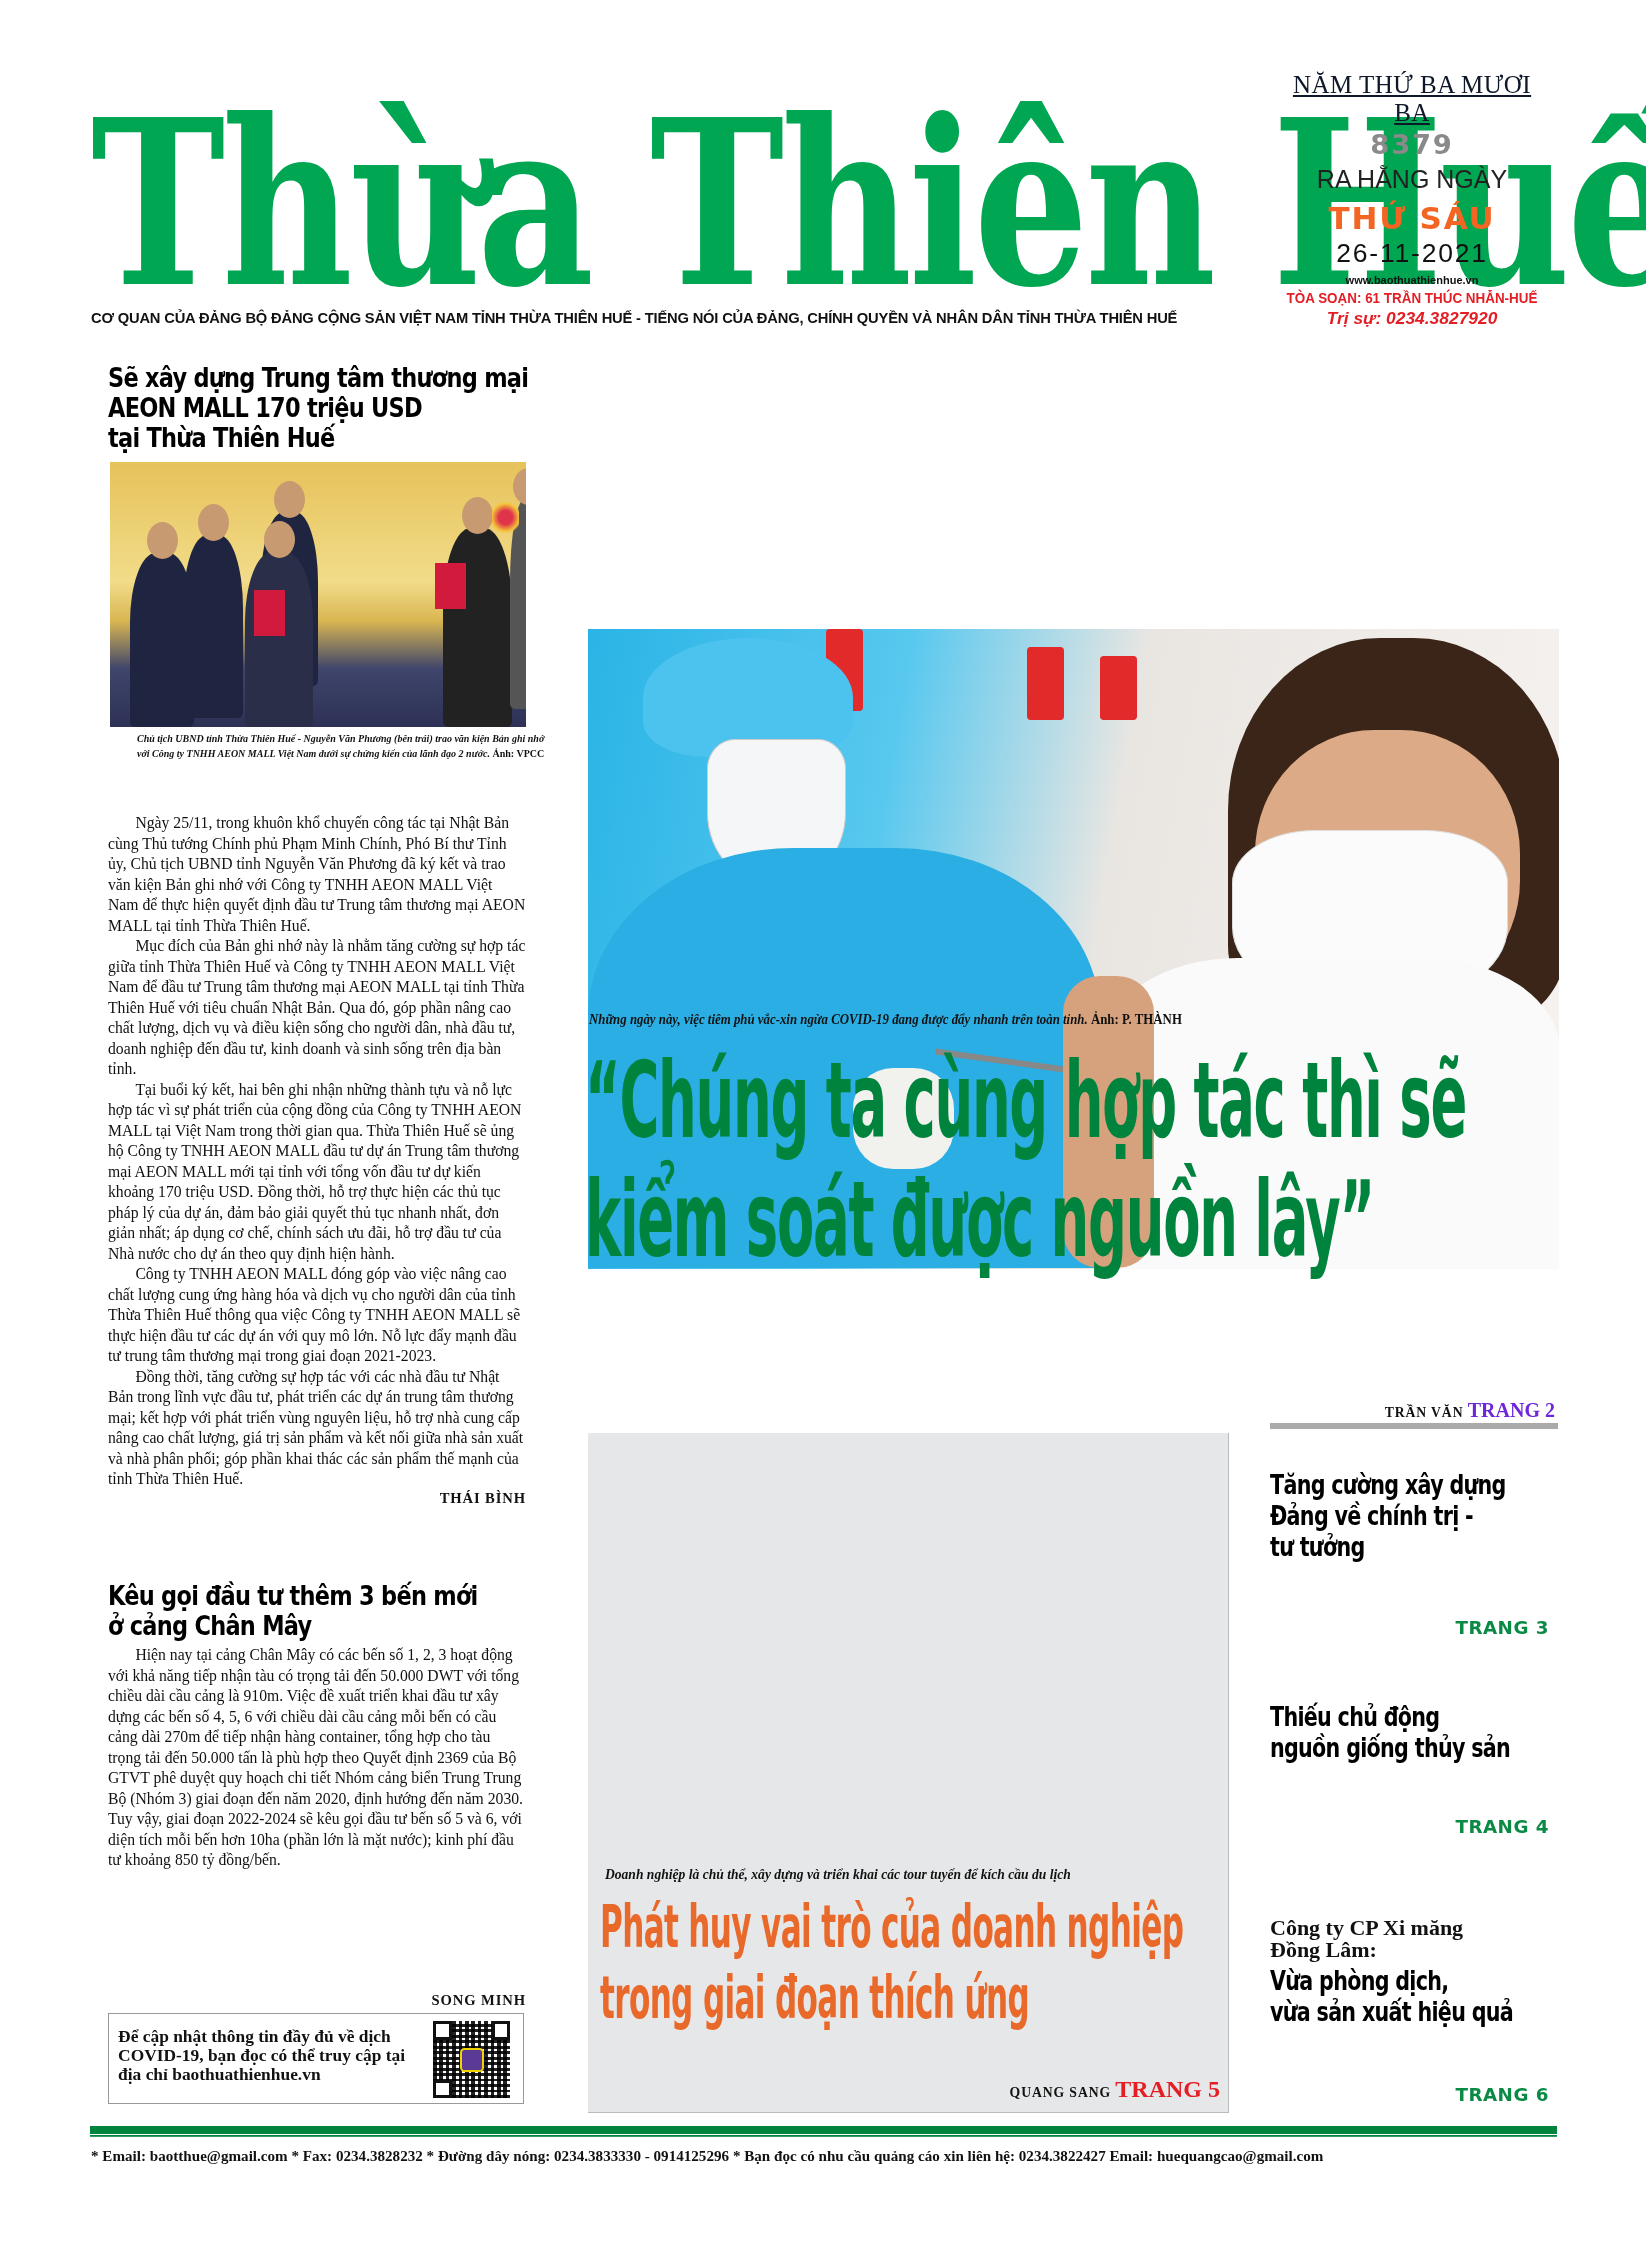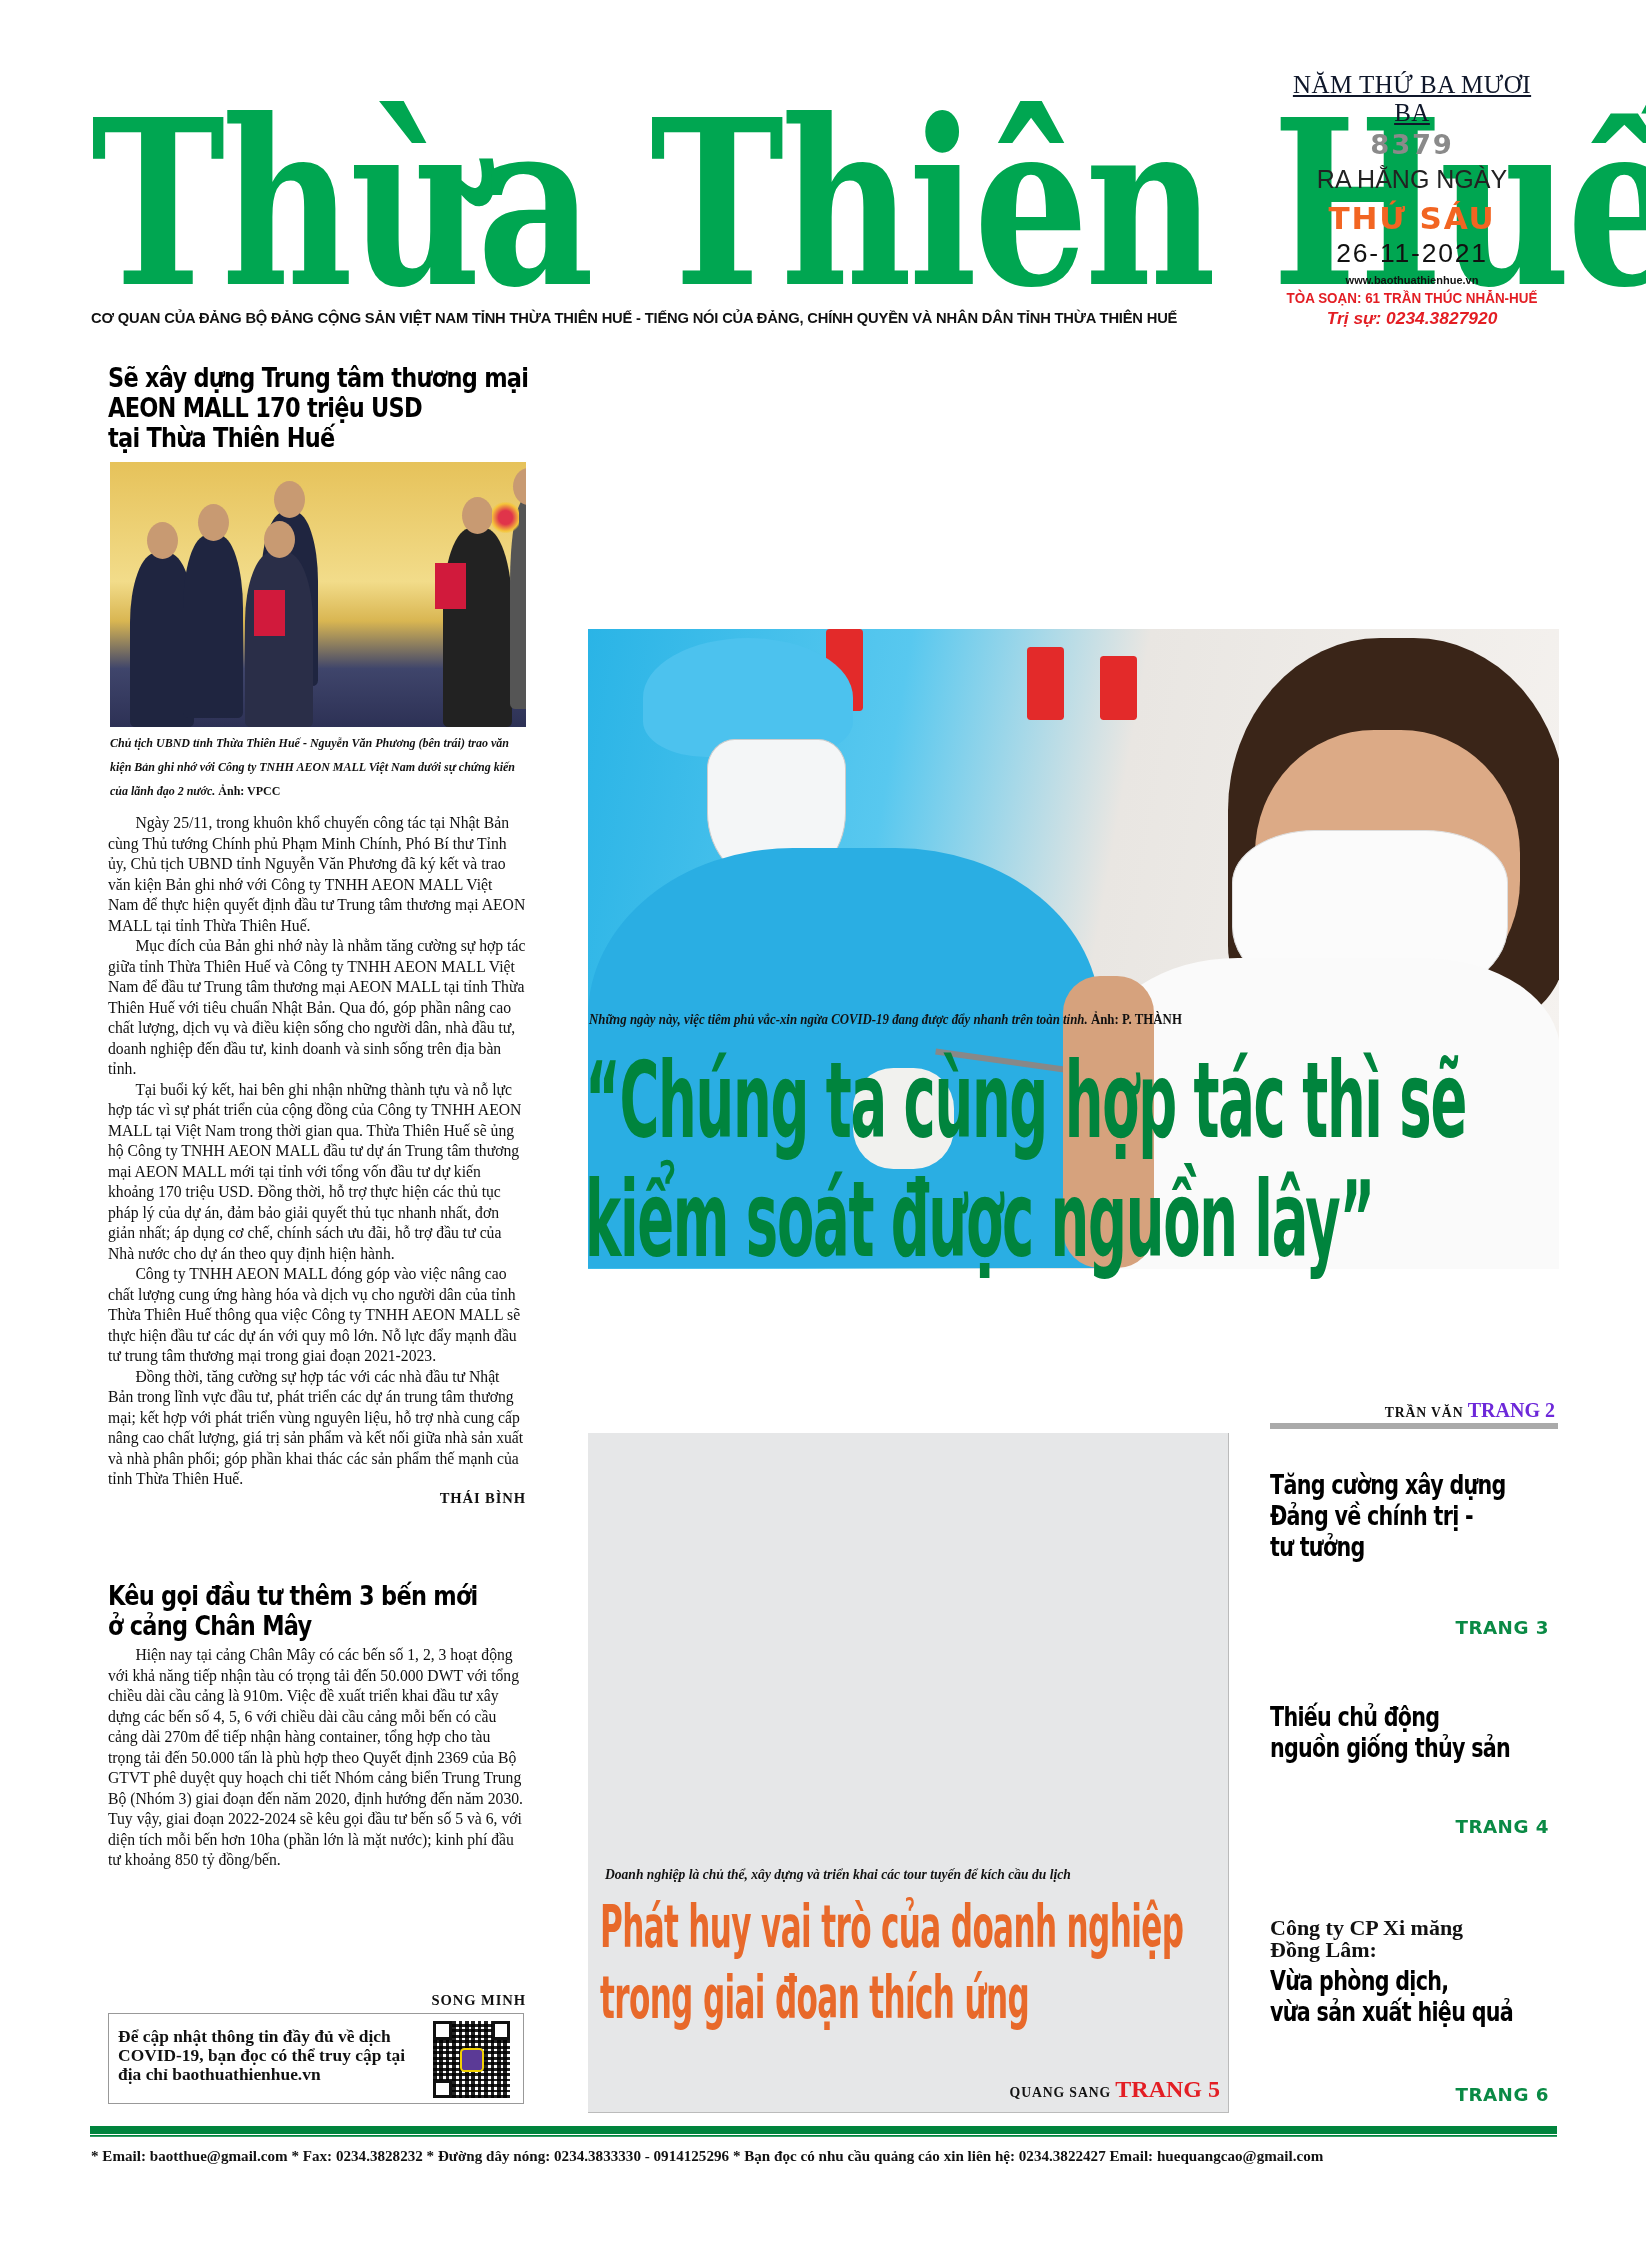--- a/index.html
+++ b/index.html
@@ -21,21 +21,21 @@
 
   
   .left-col { left:108px; top:363px; width:416px; }
   .headline-black { font-family:"DejaVu Sans", sans-serif; font-weight:bold; color:#000; letter-spacing:-0.9px; transform:scaleX(0.82); transform-origin:left top; white-space:nowrap; }
   .h1-left { font-size:27.4px; line-height:30px; }
   .photo { background:#ccc; position:relative; overflow:hidden; }
   .photo-aeon { left:110px; top:462px; width:416px; height:265px; background:linear-gradient(180deg,#e6c25a 0%,#f2dc8a 45%,#d9b652 60%,#3f456b 78%,#2d3155 100%); }
   .person { position:absolute; background:#1f2540; border-radius:40% 40% 5.5px 5.5px; }
   .person .head { position:absolute; left:50%; top:-31px; width:31px; height:37px; margin-left:-15.5px; background:#c89a72; border-radius:50%; }
   .folder { position:absolute; width:31px; height:46px; background:#d11a3c; }
-  .caption-it { font-family:"Liberation Serif", serif; font-style:italic; font-weight:bold; font-size:12px; line-height:24px; color:#111; }
+  .caption-it { font-family:"Liberation Serif", serif; font-style:italic; font-weight:bold; font-size:10px; line-height:15px; color:#111;margin-left:27px; }
   .caption-it b { font-style:normal; }
   .body-text { font-family:"Liberation Serif", serif; font-size:15.7px; line-height:20.5px; color:#111; text-align:left; }
   .body-text p { margin:0; text-indent:27.4px; }
   .byline { font-family:"Liberation Serif", serif; font-weight:bold; font-size:14.6px; text-align:right; letter-spacing:0.9px; }
   .h2-left { font-size:27.4px; line-height:30px; }
 
   .qr-box { left:108px; top:2013px; width:416px; height:91px; border:1.8px solid #999; box-sizing:border-box; }
   .qr-text { position:absolute; left:9.1px; top:12.8px; width:311px; font-family:"Liberation Serif", serif; font-weight:bold; font-size:17.4px; line-height:19px; color:#111; }
   .qr-code { position:absolute; right:12.8px; top:7.3px; width:77px; height:77px; background:
      repeating-linear-gradient(90deg,#222 0 3.7px,#fff 3.7px 6.4px),

